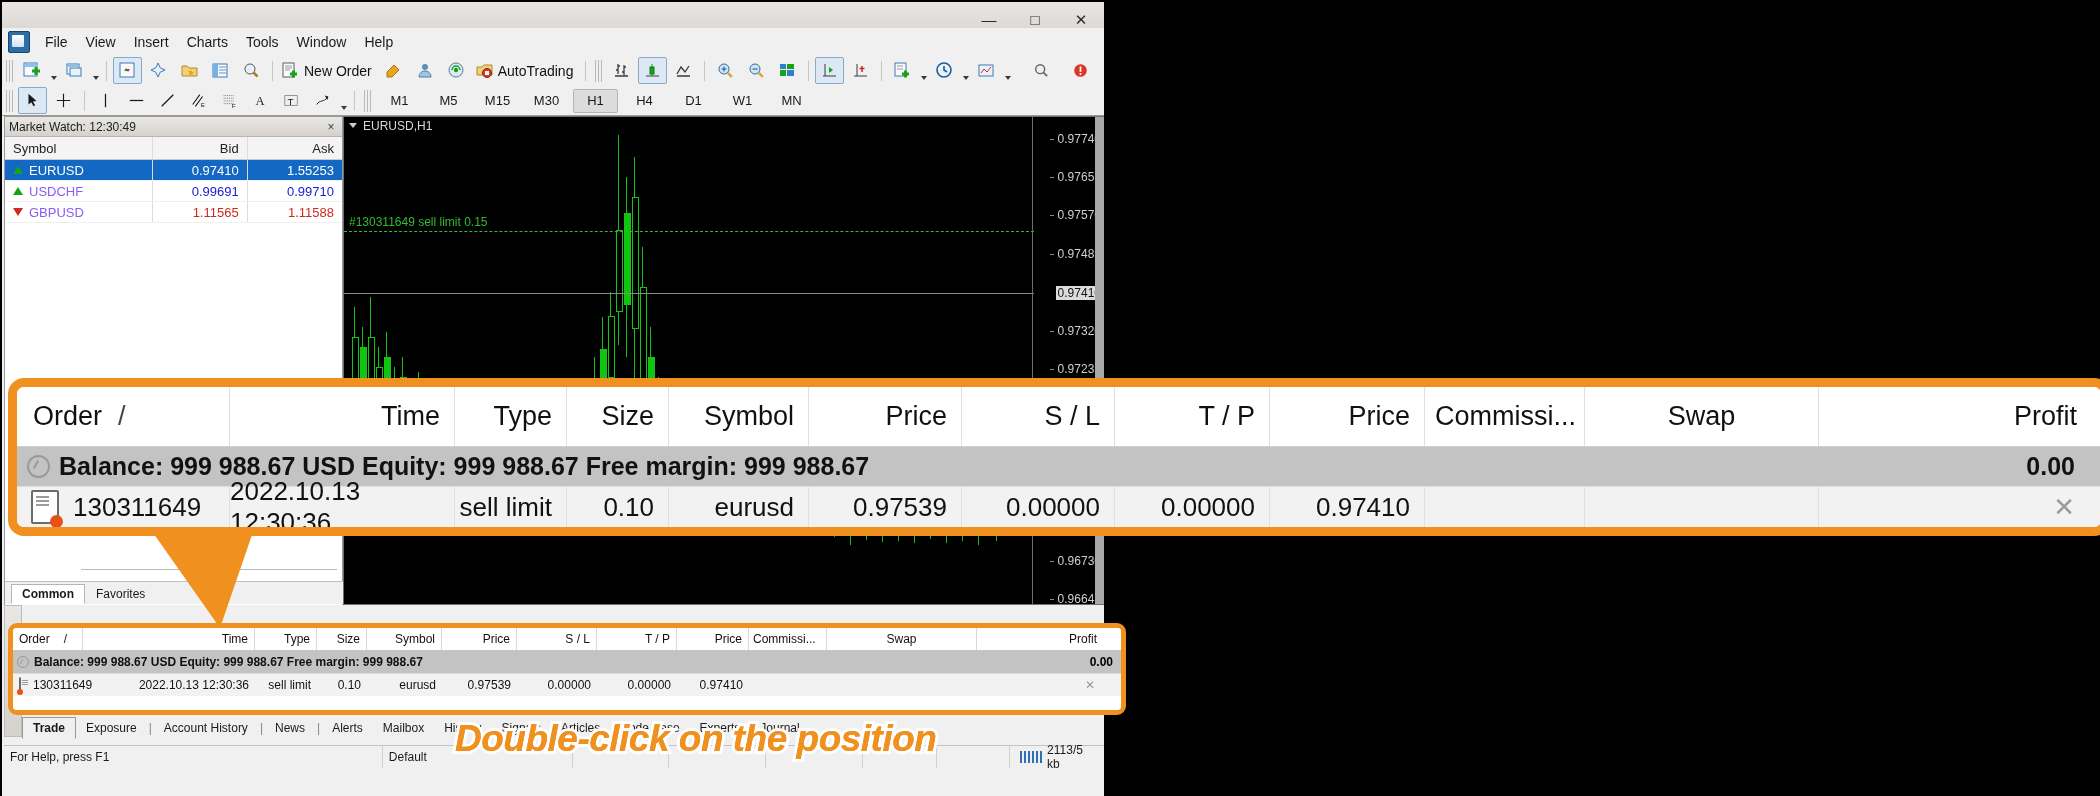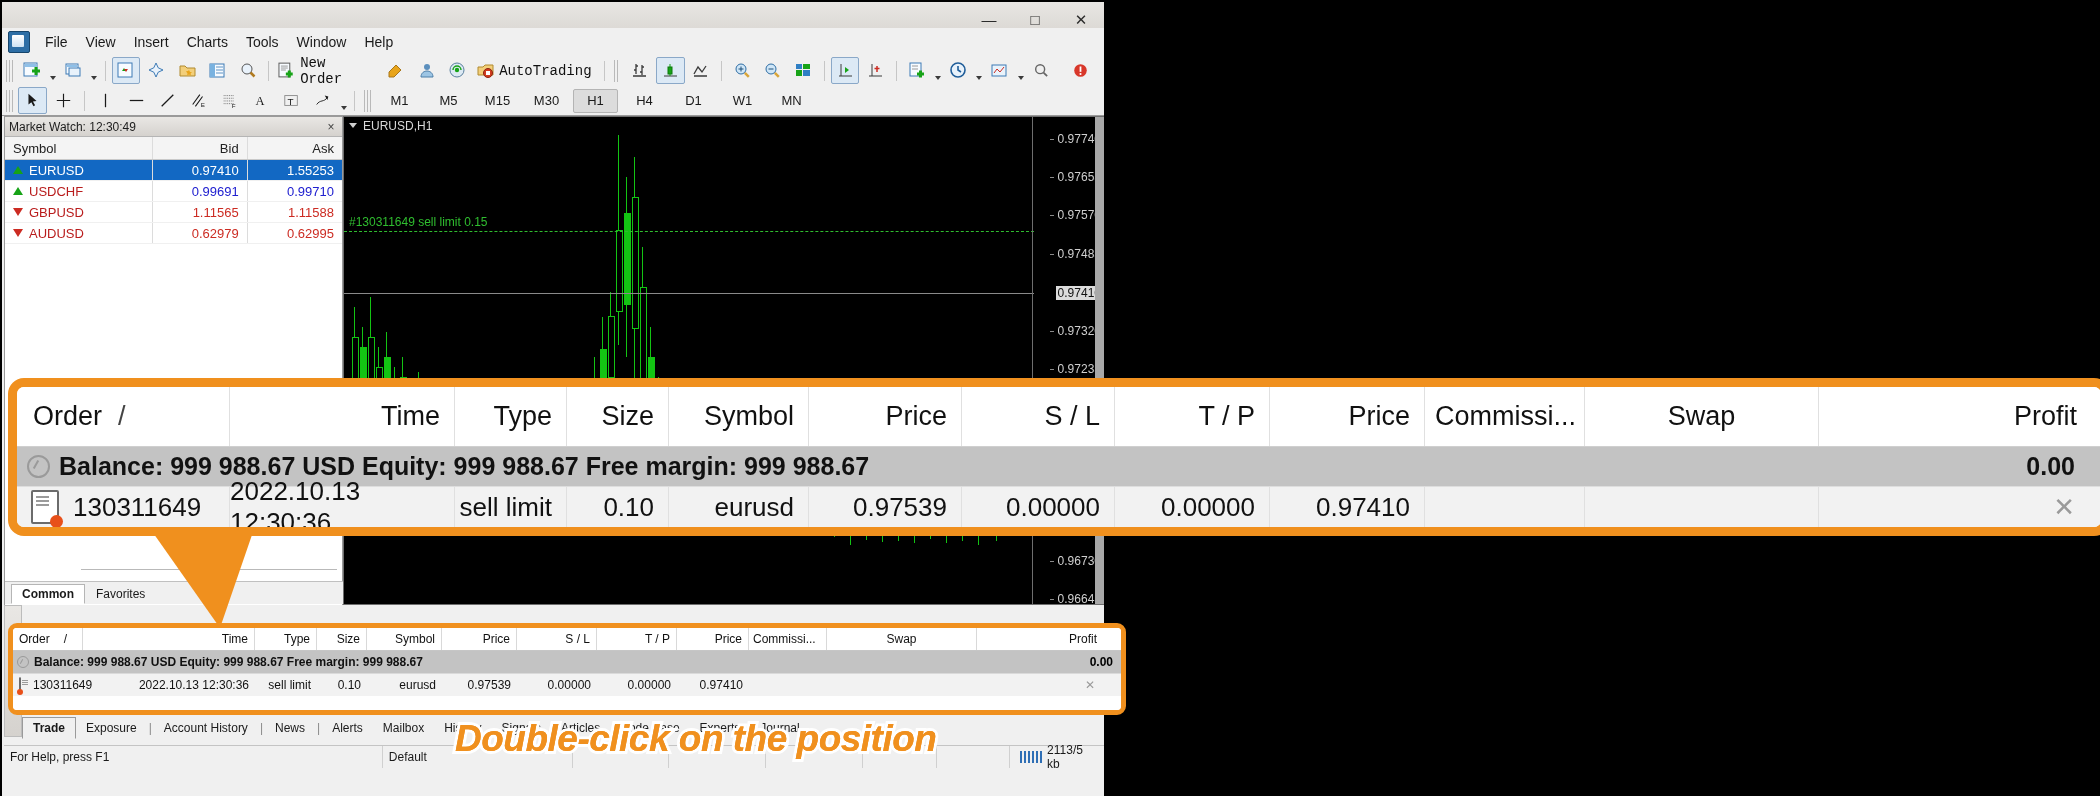--- a/index.html
+++ b/index.html
@@ -19,21 +19,21 @@
   .menubar{position:absolute;left:0;top:26px;width:1102px;height:27px;background:#f0f0f0;
            display:flex;align-items:center;padding-left:4px;border-bottom:1px solid #e3e3e3;}
   .applogo{width:20px;height:20px;margin:0 6px 0 2px;background:#2d6ea5;border:1px solid #16456b;
            border-radius:2px;position:relative;}
   .applogo:after{content:"";position:absolute;left:3px;top:3px;width:12px;height:12px;
            background:linear-gradient(#fff,#cfe3f3);border-radius:1px;}
   .menuitem{padding:4px 9px;font-size:14px;color:#1a1a1a;}
 
   
   .toolbar{position:absolute;left:0;top:53px;width:1102px;height:31px;background:#f0f0f0;
-           display:flex;align-items:center;border-bottom:1px solid #b91c1c;font-family:Liberation Mono, monospace;}
+           display:flex;align-items:center;border-bottom:1px solid #b91c1c;}
   .grip{width:7px;height:22px;margin:0 4px;
         background:repeating-linear-gradient(to right,#b9b9b9 0 1px,transparent 1px 3px);}
   .tbtn{width:27px;height:25px;margin:0 1px;display:flex;align-items:center;justify-content:center;
         border:1px solid transparent;border-radius:2px;position:relative;}
   .tbtn.pressed{border:1px solid #8aa8c8;background:#dce9f5;}
   .caret{width:11px;height:25px;display:flex;align-items:flex-end;justify-content:center;
          padding-bottom:7px;}
   .caret i{width:0;height:0;border-left:3px solid transparent;border-right:3px solid transparent;
            border-top:4px solid #3a3a3a;display:block;}
   .tsep{width:1px;height:20px;background:#c6c6c6;margin:0 5px;}
@@ -57,21 +57,21 @@
       border:1px solid #9a9a9a;}
   .mw-title{height:19px;background:linear-gradient(#e9e7e4,#d5d2ce);display:flex;align-items:center;
             padding:0 4px;font-size:12px;color:#1c1c1c;border-bottom:1px solid #b5b5b5;}
   .mw-close{margin-left:auto;font-size:12px;color:#444;width:14px;text-align:center;}
   .mw-head{display:flex;height:22px;background:#f4f4f4;border-bottom:1px solid #c9c9c9;font-size:13px;}
   .mw-head div{display:flex;align-items:center;color:#222;}
   .c-sym{width:150px;padding-left:8px;border-right:1px solid #dcdcdc;}
   .c-bid{width:92px;justify-content:flex-end;padding-right:8px;border-right:1px solid #dcdcdc;}
   .c-ask{width:93px;justify-content:flex-end;padding-right:8px;}
   .mw-row{display:flex;height:20px;font-size:13px;border-bottom:1px solid #f0f0f0;}
-  .mw-row .c-sym{display:flex;align-items:center;gap:6px;color:#b91c1c;}
+  .mw-row .c-sym{display:flex;align-items:center;gap:6px;color:#8b5cf6;}
   .mw-row .c-bid,.mw-row .c-ask{display:flex;align-items:center;}
   .mw-row.sel{background:#1268c3;}
   .mw-row.sel .c-sym,.mw-row.sel .c-bid,.mw-row.sel .c-ask{color:#fff;}
   .arr{width:0;height:0;display:inline-block;}
   .arr.up{border-left:5px solid transparent;border-right:5px solid transparent;border-bottom:8px solid #17a317;}
   .arr.down{border-left:5px solid transparent;border-right:5px solid transparent;border-top:8px solid #cc2b22;}
   .mw-blank{height:calc(100% - 62px);background:#fff;}
   .mw-sep{position:absolute;left:76px;bottom:34px;width:256px;height:1px;background:#b9b9b9;}
   .mw-tabs{position:absolute;left:0;bottom:0;width:100%;height:22px;background:#f0f0f0;
            border-top:1px solid #c0c0c0;display:flex;align-items:flex-end;padding-left:6px;}
@@ -501,28 +501,20 @@
         <div class="c-ask" style="color:#2020d0">0.99710</div>
       </div>
       <div class="mw-row">
         <div class="c-sym">
             <span class="arr down"></span>
             <span>GBPUSD</span>
           </div>
         <div class="c-bid" style="color:#cc2b22">1.11565</div>
         <div class="c-ask" style="color:#cc2b22">1.11588</div>
       </div>
-      <div class="mw-row">
-        <div class="c-sym">
-            <span class="arr down"></span>
-            <span>AUDUSD</span>
-          </div>
-        <div class="c-bid" style="color:#cc2b22">0.62979</div>
-        <div class="c-ask" style="color:#cc2b22">0.62995</div>
-      </div>
 
       <div class="mw-blank"></div>
       <div class="mw-sep"></div>
       <div class="mw-tabs">
         <div class="mw-tab active">Common</div>
         <div class="mw-tab">Favorites</div>
       </div>
     </div>
 
     <div class="chart">

